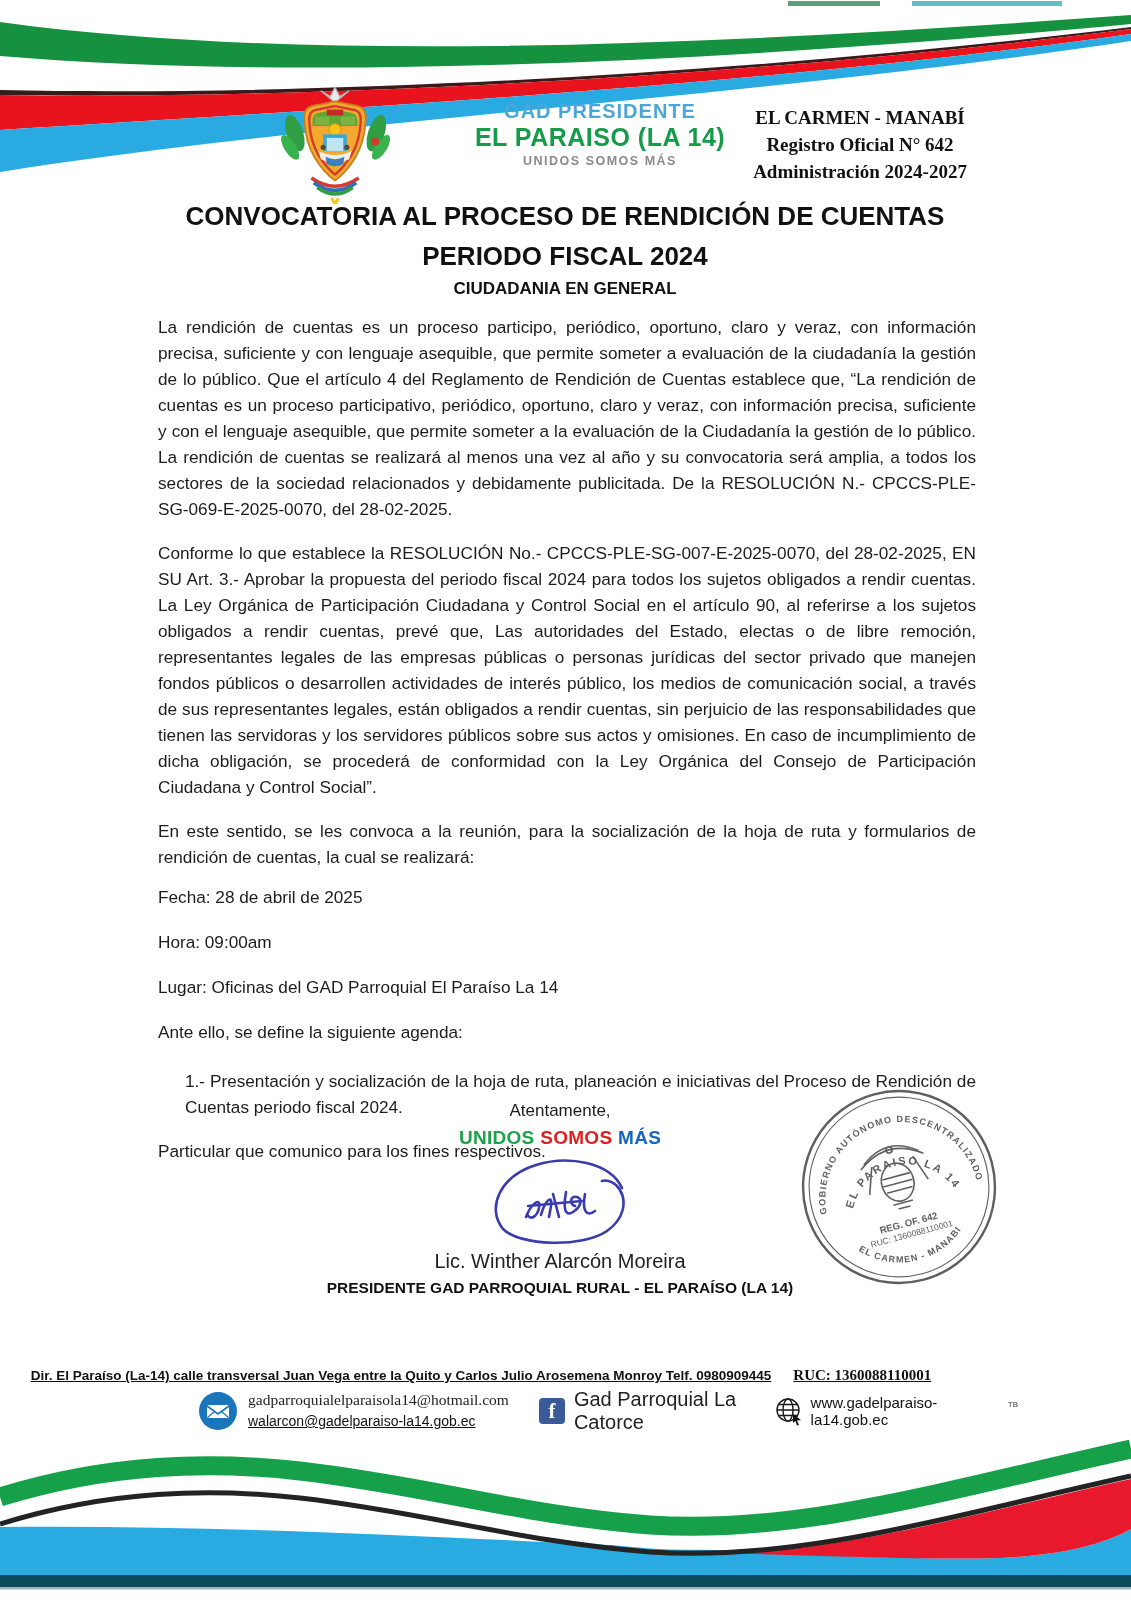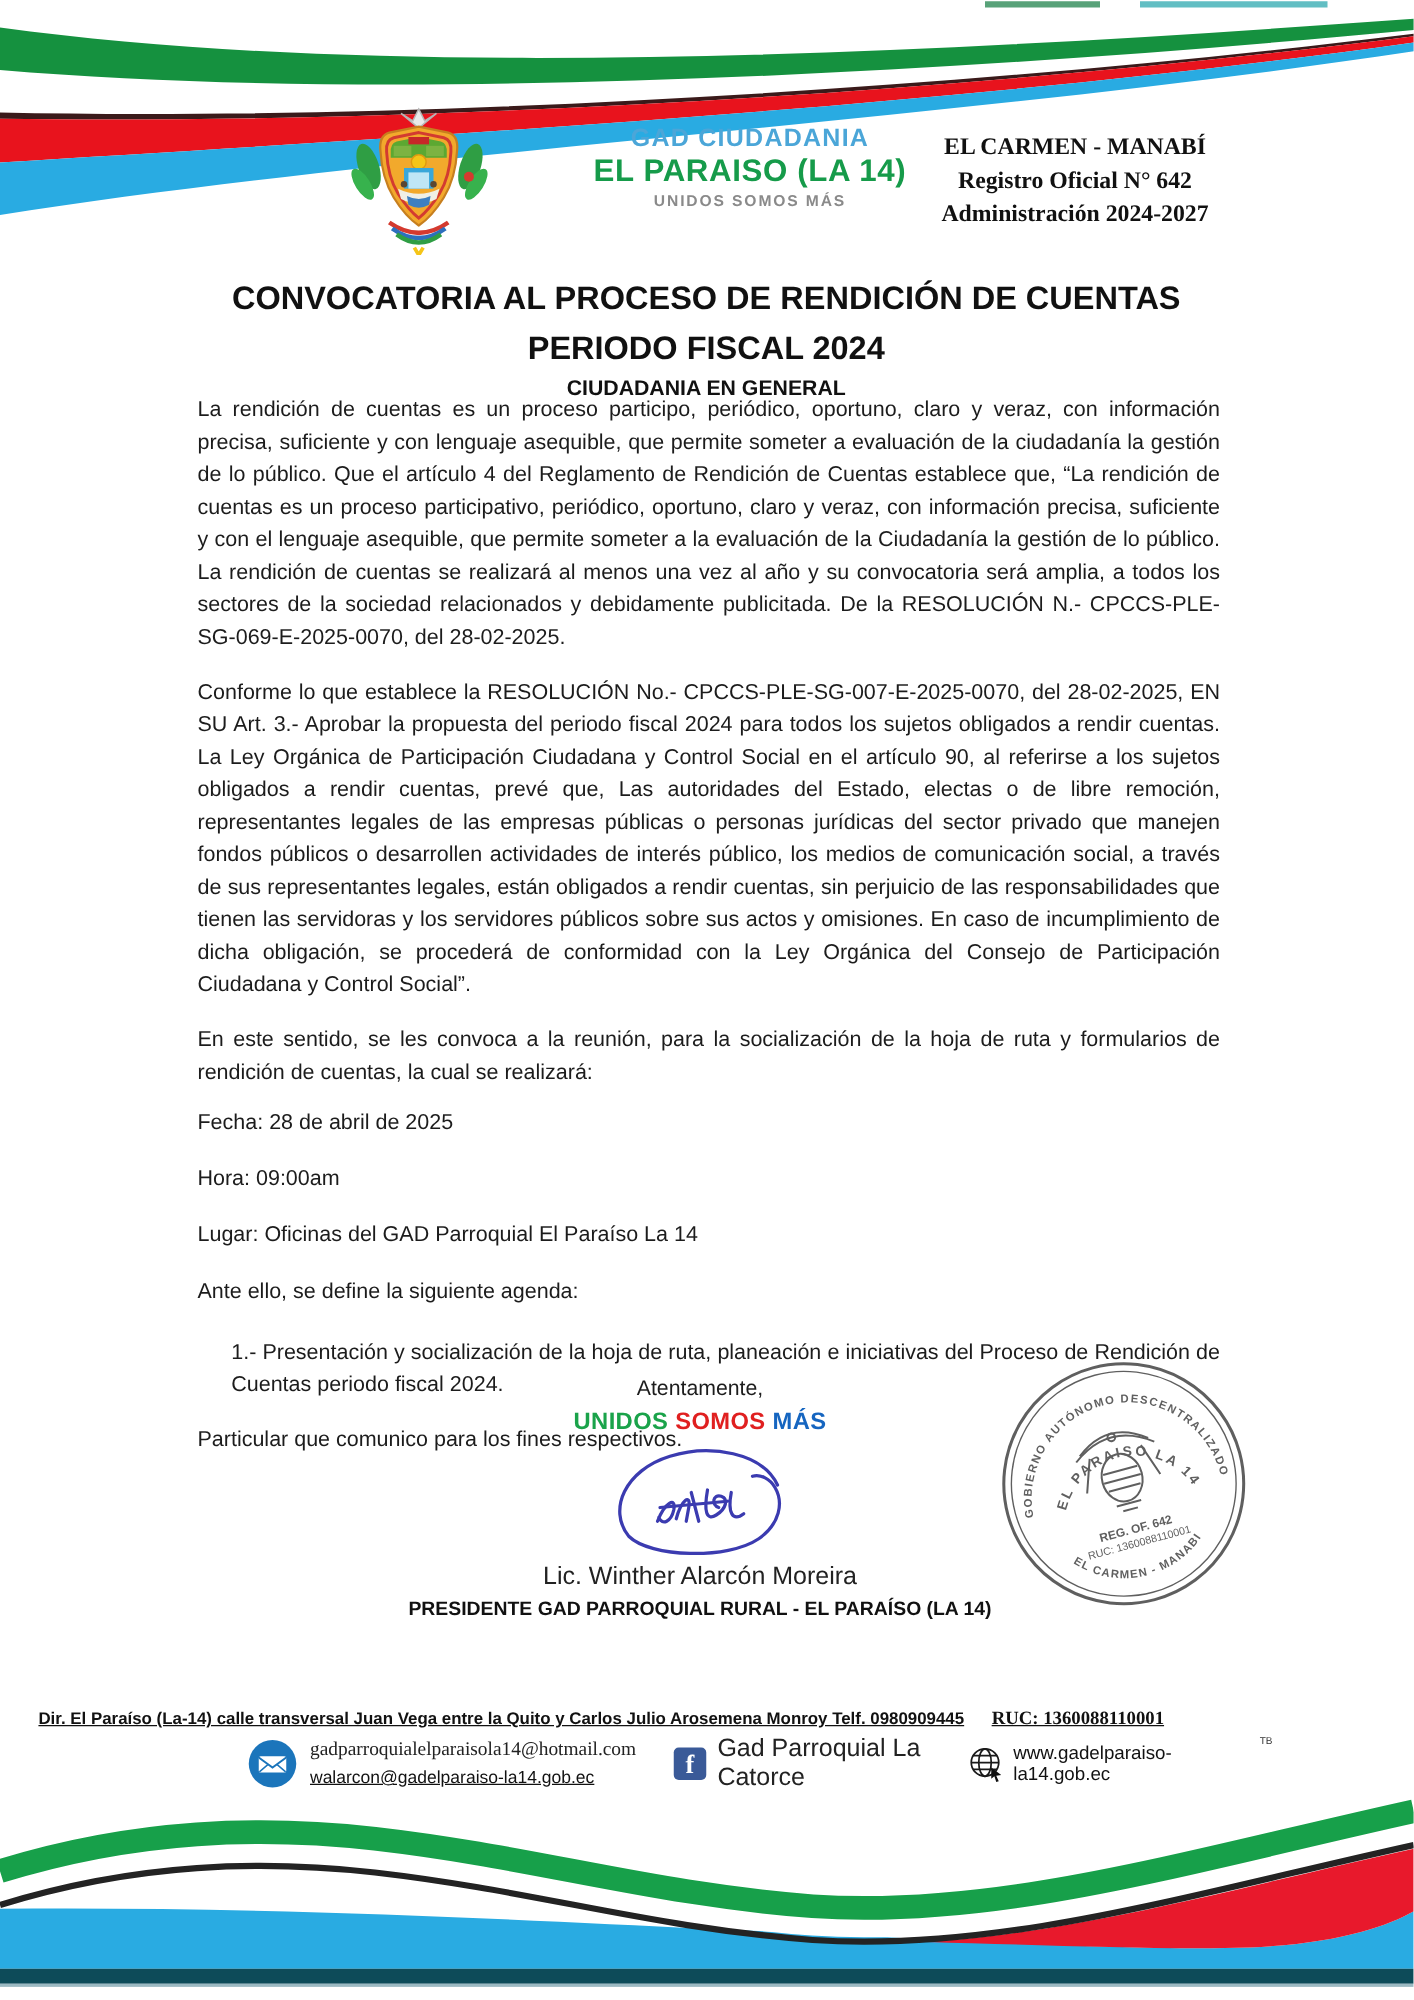--- a/index.html
+++ b/index.html
@@ -16,21 +16,21 @@
   .logo{left:276px;top:86px;width:118px;height:118px;}
   .org-block{left:430px;top:100px;width:340px;text-align:center;}
   .org-line1{font-size:20px;letter-spacing:1px;color:#4ba6d8;font-weight:bold;}
   .org-line2{font-size:25px;font-weight:bold;color:#169b4a;letter-spacing:.5px;line-height:1.15;}
   .org-line3{font-size:12.5px;color:#8a8a8a;font-weight:bold;letter-spacing:1.5px;margin-top:2px;}
   .gov-block{left:710px;top:104px;width:300px;text-align:center;
     font-family:"Liberation Serif","DejaVu Serif",serif;font-weight:bold;
     font-size:19px;line-height:27px;color:#111;}
 
   
-  .title-block{left:120px;top:196px;width:890px;text-align:center;margin-top:22px;}
+  .title-block{left:120px;top:196px;width:890px;text-align:center;}
   .title-line{font-size:26px;font-weight:bold;color:#111;line-height:40px;}
   .subtitle{font-size:17px;font-weight:bold;margin-top:3px;color:#111;}
 
   
   .content{left:158px;top:314px;width:818px;font-size:17.2px;line-height:26px;}
   .content p{margin:0 0 18px 0;text-align:justify;}
   .content .noj{text-align:left;}
   .dtl{margin:0;text-align:left;line-height:27px;}
   .dt-block{margin:0 0 14px 0;}
   .agenda-item{margin:0;padding-left:27px;text-align:justify;}
@@ -54,21 +54,21 @@
   .mail-icon{width:40px;height:40px;flex:0 0 auto;}
   .emails{margin-left:10px;text-align:left;}
   .email1{font-family:"Liberation Serif","DejaVu Serif",serif;font-size:15.5px;color:#222;line-height:21px;}
   .email2{font-size:14px;color:#111;text-decoration:underline;line-height:23px;}
   .fb-icon{width:26px;height:26px;background:#3a5a98;border-radius:4px;color:#fff;
     font-family:"Liberation Serif","DejaVu Serif",serif;font-weight:bold;font-size:21px;
     display:flex;align-items:flex-end;justify-content:center;margin-left:30px;flex:0 0 auto;overflow:hidden;}
   .fb-text{font-size:20px;color:#222;margin-left:9px;}
   .globe-icon{margin-left:26px;flex:0 0 auto;}
   .web-text{font-size:15px;color:#111;margin-left:7px;}
-  .tb-text{font-size:8px;color:#333;margin-left:48px;align-self:flex-start;margin-top:0;}
+  .tb-text{font-size:8px;color:#333;margin-left:48px;align-self:flex-start;margin-top:12px;}
 
   .bottom-deco{left:0;top:1437px;width:1131px;height:163px;}
 </style>
 </head>
 <body>
 
 <svg class="abs top-deco" viewBox="0 0 1131 200" preserveAspectRatio="none">
   <rect x="788" y="1" width="92" height="5" fill="#2e8b57" opacity=".8"></rect>
   <rect x="912" y="1" width="150" height="5" fill="#20a2aa" opacity=".7"></rect>
   <path d="M0,22 C320,66 760,42 1131,15 L1131,24 C760,59 320,83 0,56 Z" fill="#15913f"></path>
@@ -102,21 +102,21 @@
   <circle cx="60" cy="52" r="2.2" fill="#5a4632"></circle>
   <path d="M42,60 Q50,64 58,60 L57,66 Q50,70 43,66 Z" fill="#3d7fc1"></path>
 
   <path d="M30,78 Q50,92 70,78" fill="none" stroke="#d43a2f" stroke-width="3"></path>
   <path d="M32,82 Q50,95 68,82" fill="none" stroke="#2d6fbd" stroke-width="3"></path>
   <path d="M35,86 Q50,97 65,86" fill="none" stroke="#2f9e44" stroke-width="3"></path>
   <path d="M47,95 L50,100 L53,95" fill="none" stroke="#f5c518" stroke-width="2.5"></path>
 </svg>
 
 <div class="abs org-block">
-  <div class="org-line1">GAD CIUDADANIA</div>
+  <div class="org-line1">GAD PRESIDENTE</div>
   <div class="org-line2">EL PARAISO (LA 14)</div>
   <div class="org-line3">UNIDOS SOMOS MÁS</div>
 </div>
 
 <div class="abs gov-block">
   <div>EL CARMEN - MANABÍ</div>
   <div>Registro Oficial N° 642</div>
   <div>Administración 2024-2027</div>
 </div>
 

